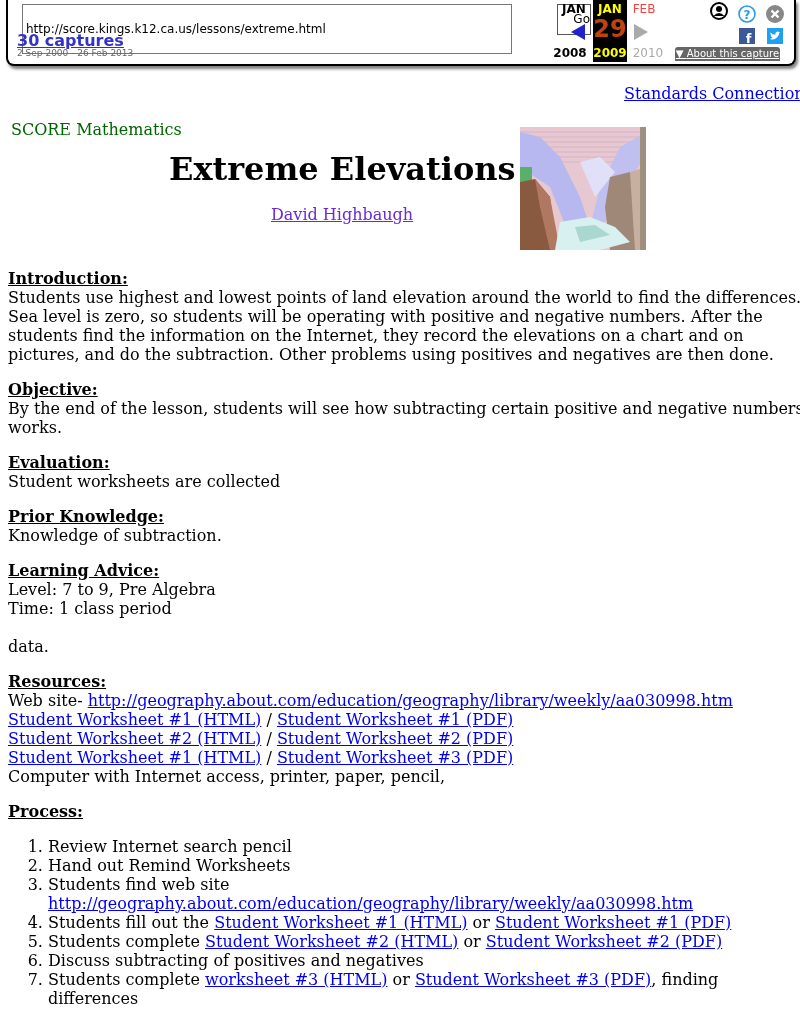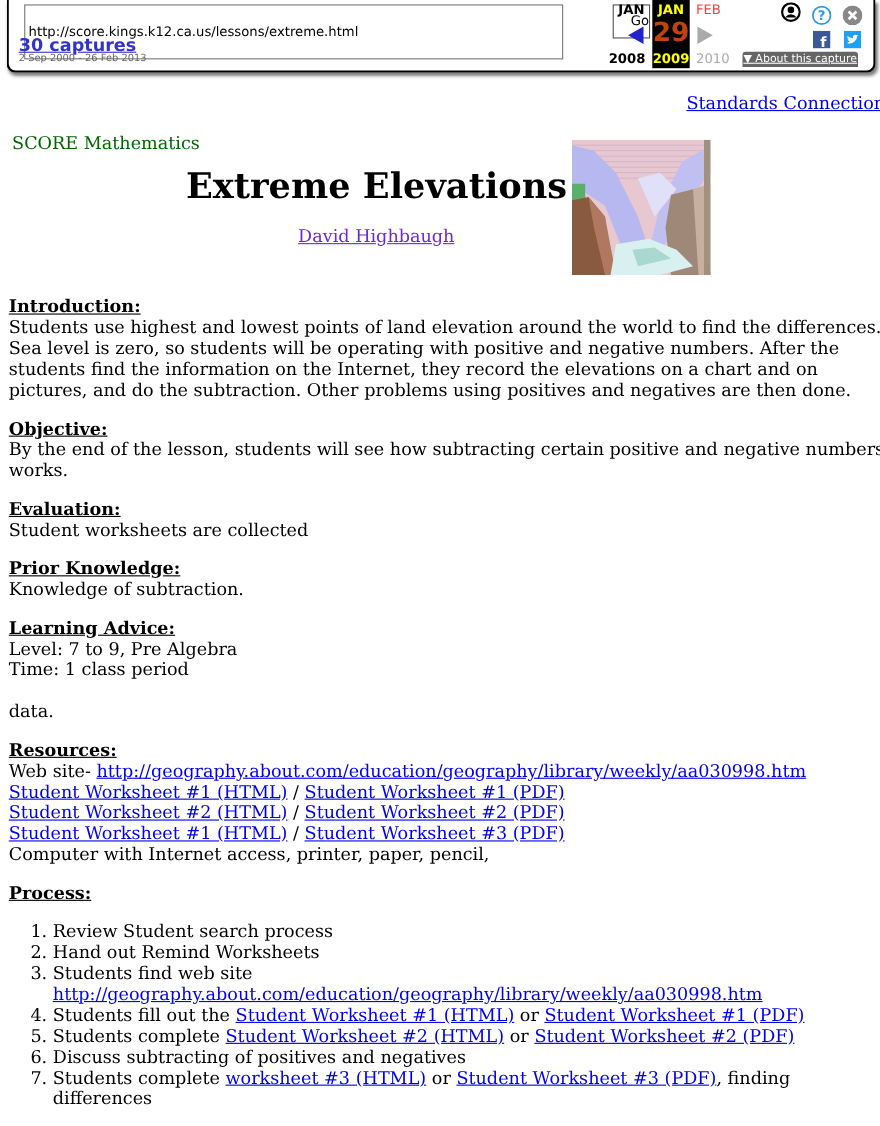--- a/index.html
+++ b/index.html
@@ -154,21 +154,21 @@
     <b>Resources:</b><br>
     <span>Web site- </span><a>http://geography.about.com/education/geography/library/weekly/aa030998.htm</a><br>
     <a>Student Worksheet #1 (HTML)</a><span> / </span><a>Student Worksheet #1 (PDF)</a><br>
     <a>Student Worksheet #2 (HTML)</a><span> / </span><a>Student Worksheet #2 (PDF)</a><br>
     <a>Student Worksheet #1 (HTML)</a><span> / </span><a>Student Worksheet #3 (PDF)</a><br>
     <span>Computer with Internet access, printer, paper, pencil,</span>
   </p>
   <div>
     <b>Process:</b>
     <ol>
-      <li><span>Review Student search process</span></li>
+      <li><span>Review Internet search pencil</span></li>
       <li><span>Hand out Remind Worksheets</span></li>
       <li><span>Students find web site</span><br><a>http://geography.about.com/education/geography/library/weekly/aa030998.htm</a></li>
       <li><span>Students fill out the </span><a>Student Worksheet #1 (HTML)</a><span> or </span><a>Student Worksheet #1 (PDF)</a></li>
       <li><span>Students complete </span><a>Student Worksheet #2 (HTML)</a><span> or </span><a>Student Worksheet #2 (PDF)</a></li>
       <li><span>Discuss subtracting of positives and negatives</span></li>
       <li><span>Students complete </span><a>worksheet #3 (HTML)</a><span> or </span><a>Student Worksheet #3 (PDF)</a><span>, finding</span><br><span>differences</span></li>
     </ol>
   </div>
 </div>
 

